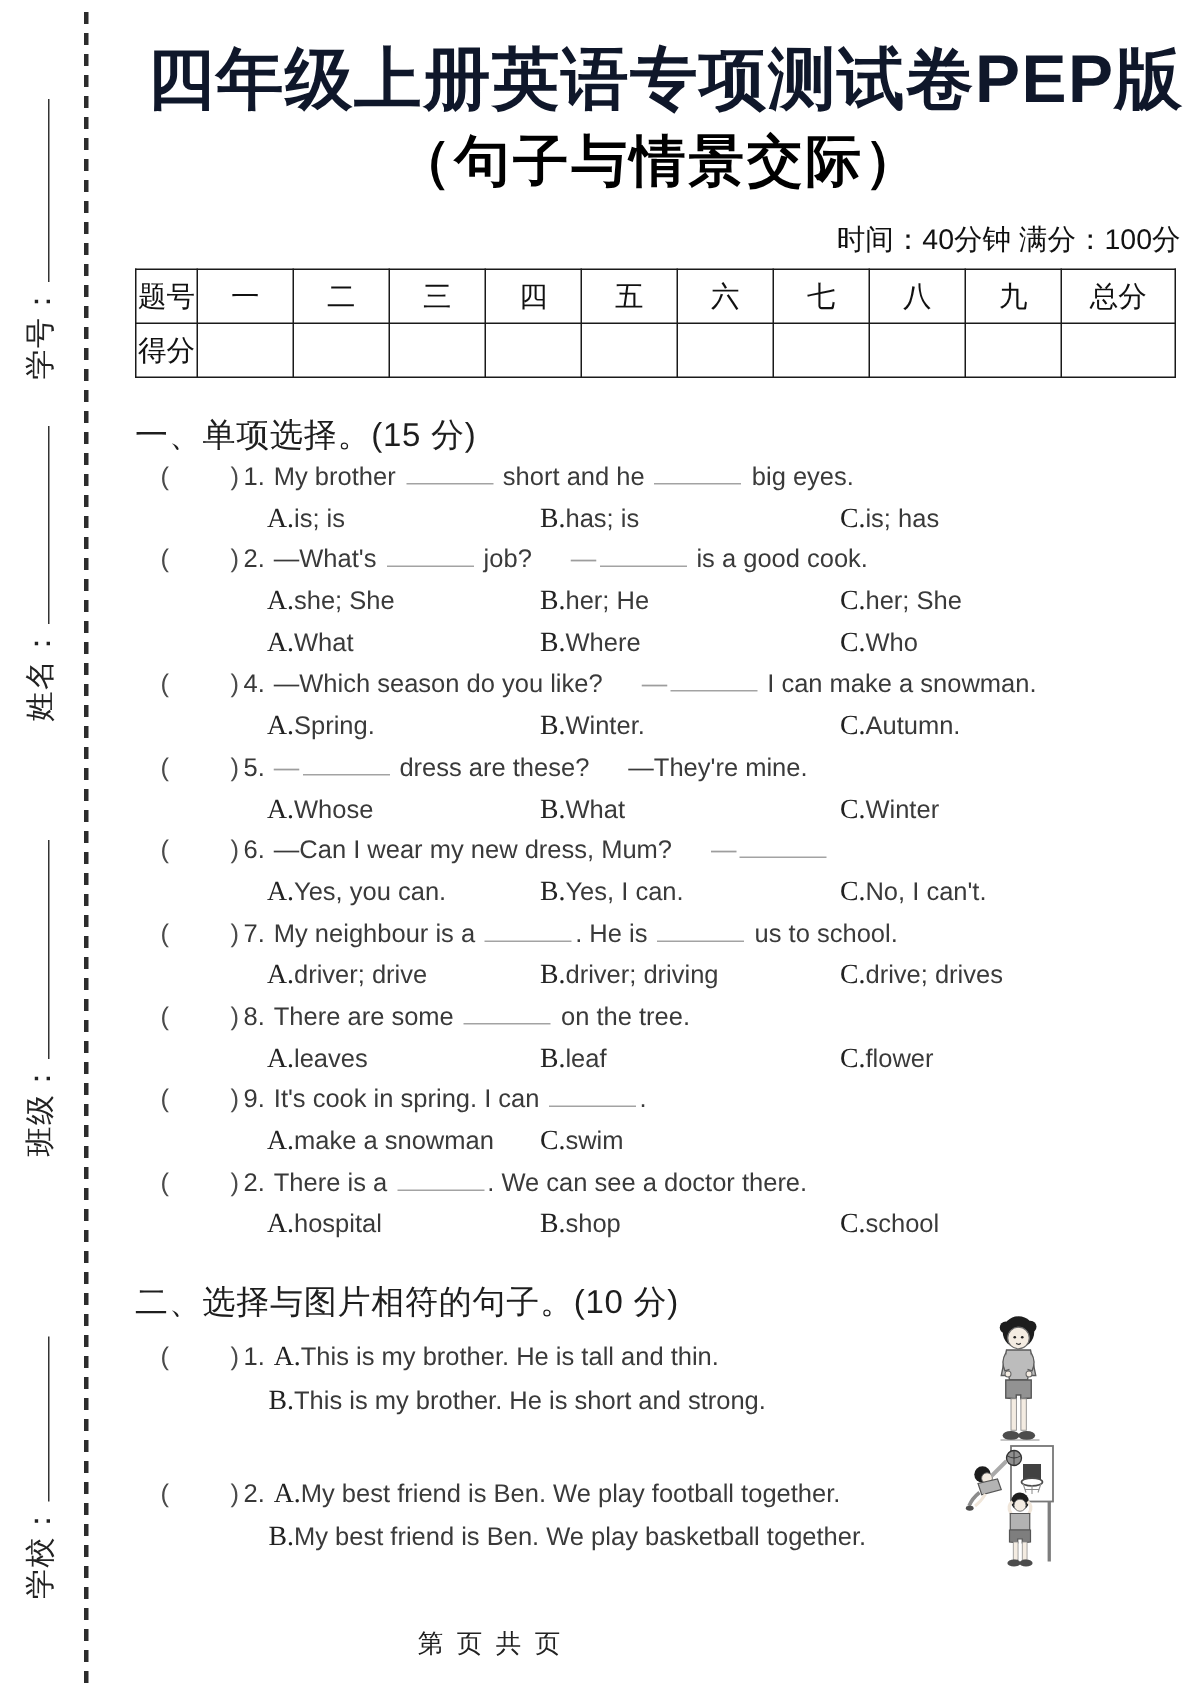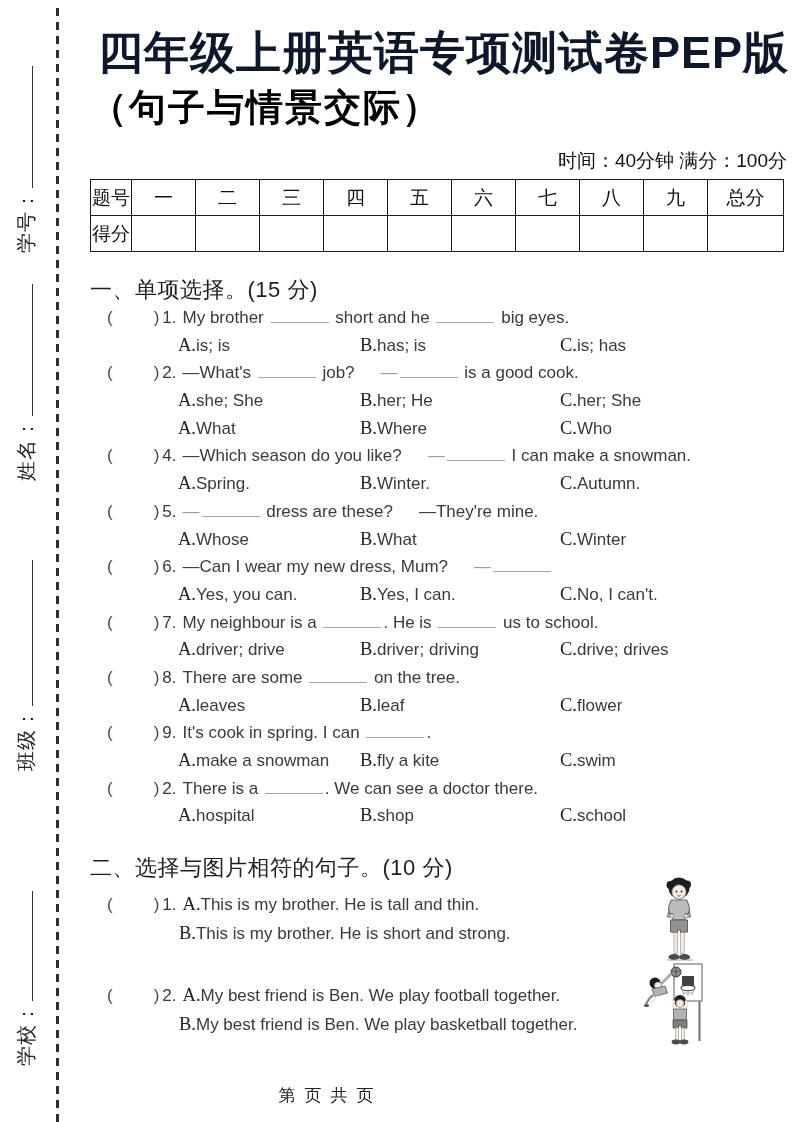--- a/index.html
+++ b/index.html
@@ -24,21 +24,21 @@
   .sf-1{top:481px}.sf-1 .s-line{width:132px}
   .sf-2{top:771px}.sf-2 .s-line{width:146px}
   .sf-3{top:1066px}.sf-3 .s-line{width:110px}
   
   .content{position:absolute;left:90px;top:0;width:699px;}
   .page-title{
     margin-top:26px;text-align:right;font-size:45px;line-height:54px;
     font-weight:700;color:#0f172a;letter-spacing:1px;
   }
   .page-subtitle{
-    margin-top:2px;text-align:left;font-size:37px;line-height:52px;
+    margin-top:2px;text-align:center;font-size:37px;line-height:52px;
     font-weight:700;color:#000;letter-spacing:2px;
   }
   .exam-meta{
     margin-top:14px;height:26px;line-height:26px;text-align:right;
     font-size:19px;color:#111;padding-right:2px;
   }
   
   table.score{
     border-collapse:collapse;margin-top:5px;width:693px;table-layout:fixed;
   }
@@ -209,21 +209,20 @@
         <div class="opts">
           <span class="opt"><span class="opt-letter">A.</span><span class="opt-text">leaves</span></span>
           <span class="opt"><span class="opt-letter">B.</span><span class="opt-text">leaf</span></span>
           <span class="opt"><span class="opt-letter">C.</span><span class="opt-text">flower</span></span>
         </div>
       </div>
       <div class="q-block">
         <div class="q-line"><span class="answer-slot"><span>(</span><span class="pgap"></span><span>)</span></span><span class="qnum">9.</span><span class="qt">It's cook in spring. I can </span><span class="blank"></span><span class="qt">.</span></div>
         <div class="opts">
           <span class="opt"><span class="opt-letter">A.</span><span class="opt-text">make a snowman</span></span>
-          <span class="opt"><span class="opt-letter">B.</span><span class="opt-text">fly a kite</span></span>
           <span class="opt"><span class="opt-letter">C.</span><span class="opt-text">swim</span></span>
         </div>
       </div>
       <div class="q-block">
         <div class="q-line"><span class="answer-slot"><span>(</span><span class="pgap"></span><span>)</span></span><span class="qnum">2.</span><span class="qt">There is a </span><span class="blank"></span><span class="qt">. We can see a doctor there.</span></div>
         <div class="opts">
           <span class="opt"><span class="opt-letter">A.</span><span class="opt-text">hospital</span></span>
           <span class="opt"><span class="opt-letter">B.</span><span class="opt-text">shop</span></span>
           <span class="opt"><span class="opt-letter">C.</span><span class="opt-text">school</span></span>
         </div>

